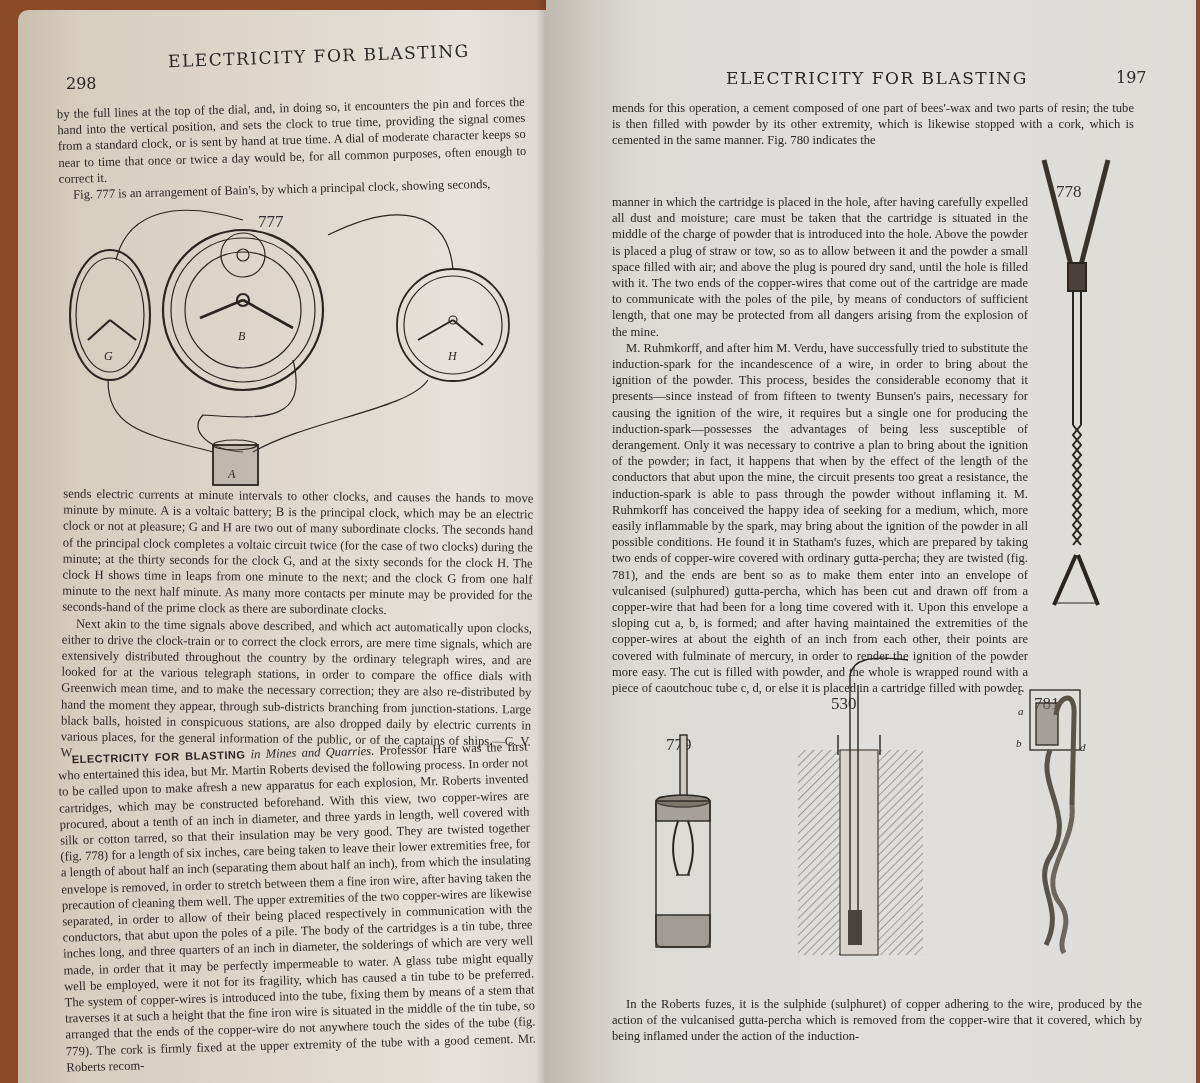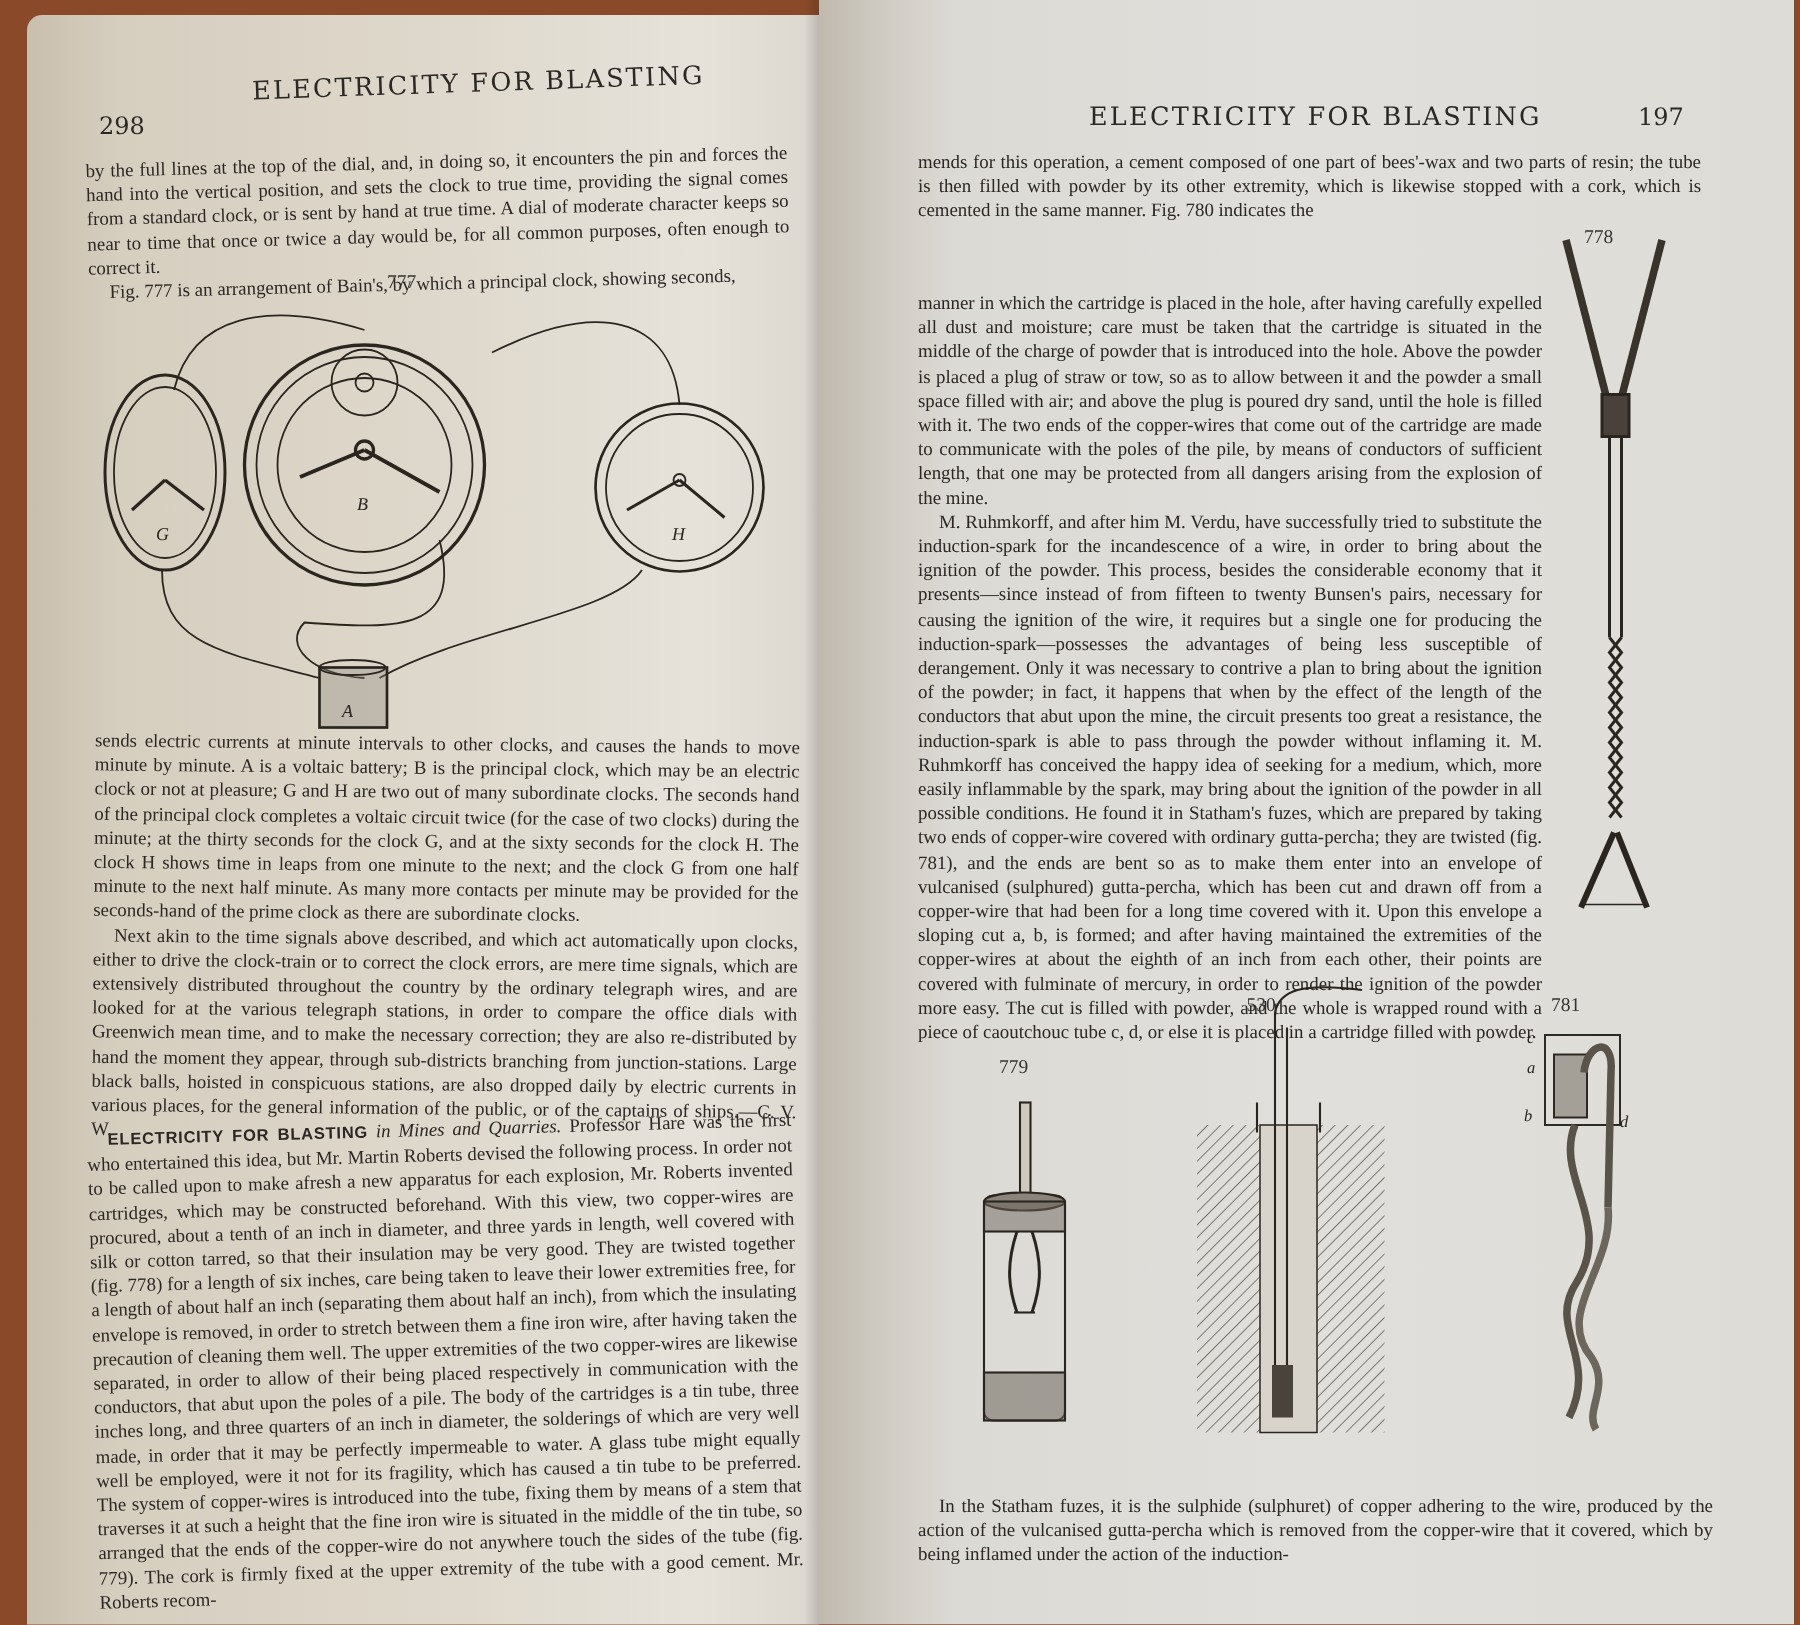--- a/index.html
+++ b/index.html
@@ -27,21 +27,21 @@
     position: absolute; font-size: 17px; letter-spacing: 1.5px; color: #2b2825;
   }
   .page-num { position: absolute; font-size: 16px; color: #2b2825; }
   .text-block {
     position: absolute; font-size: 12.6px; line-height: 16.2px; text-align: justify;
     font-family: "Liberation Serif", serif; color: #2c2724;
   }
   .text-block p { margin: 0; text-indent: 14px; }
   .text-block p.noindent { text-indent: 0; }
   .small-caps { font-weight: bold; letter-spacing: 0.5px; font-family: "Liberation Sans", sans-serif; font-size: 11px; }
-  .fig-label { position: absolute; font-size: 13px; font-family: "Liberation Serif", serif; color: #333; }
+  .fig-label { position: absolute; font-size: 17px; font-family: "Liberation Serif", serif; color: #333; margin-top: 32px; }
   svg { position: absolute; overflow: visible; }
 </style>
 </head>
 <body>
 
 <div class="spread">
 
   <div class="page page-left">
     <div class="page-num" style="left:48px; top:64px;">298</div>
     <div class="running-head" style="left:150px; top:36px; transform: rotate(-2deg);">ELECTRICITY FOR BLASTING</div>
@@ -99,21 +99,21 @@
 
     <div class="text-block" style="left:44px; top:735px; width:470px; transform: rotate(-1.6deg);">
       <p><span class="small-caps">ELECTRICITY FOR BLASTING</span> <i>in Mines and Quarries.</i> <span>Professor Hare was the first who entertained this idea, but Mr. Martin Roberts devised the following process. In order not to be called upon to make afresh a new apparatus for each explosion, Mr. Roberts invented cartridges, which may be constructed beforehand. With this view, two copper-wires are procured, about a tenth of an inch in diameter, and three yards in length, well covered with silk or cotton tarred, so that their insulation may be very good. They are twisted together (fig. 778) for a length of six inches, care being taken to leave their lower extremities free, for a length of about half an inch (separating them about half an inch), from which the insulating envelope is removed, in order to stretch between them a fine iron wire, after having taken the precaution of cleaning them well. The upper extremities of the two copper-wires are likewise separated, in order to allow of their being placed respectively in communication with the conductors, that abut upon the poles of a pile. The body of the cartridges is a tin tube, three inches long, and three quarters of an inch in diameter, the solderings of which are very well made, in order that it may be perfectly impermeable to water. A glass tube might equally well be employed, were it not for its fragility, which has caused a tin tube to be preferred. The system of copper-wires is introduced into the tube, fixing them by means of a stem that traverses it at such a height that the fine iron wire is situated in the middle of the tin tube, so arranged that the ends of the copper-wire do not anywhere touch the sides of the tube (fig. 779). The cork is firmly fixed at the upper extremity of the tube with a good cement. Mr. Roberts recom-</span></p>
     </div>
   </div>
 
   <div class="gutter"></div>
 
   <div class="page page-right">
     <div class="running-head" style="left:180px; top:68px;">ELECTRICITY FOR BLASTING</div>
-    <div class="page-num" style="left:546px; top:68px;text-align:center;">197</div>
+    <div class="page-num" style="left:570px; top:68px;text-align:center;">197</div>
 
     <div class="text-block" style="left:66px; top:100px; width:522px;">
       <p class="noindent">mends for this operation, a cement composed of one part of bees'-wax and two parts of resin; the tube is then filled with powder by its other extremity, which is likewise stopped with a cork, which is cemented in the same manner. Fig. 780 indicates the</p>
     </div>
     <div class="text-block" style="left:66px; top:149px; width:416px;margin-top:45px;">
       <p class="noindent">manner in which the cartridge is placed in the hole, after having carefully expelled all dust and moisture; care must be taken that the cartridge is situated in the middle of the charge of powder that is introduced into the hole. Above the powder is placed a plug of straw or tow, so as to allow between it and the powder a small space filled with air; and above the plug is poured dry sand, until the hole is filled with it. The two ends of the copper-wires that come out of the cartridge are made to communicate with the poles of the pile, by means of conductors of sufficient length, that one may be protected from all dangers arising from the explosion of the mine.</p>
       <p>M. Ruhmkorff, and after him M. Verdu, have successfully tried to substitute the induction-spark for the incandescence of a wire, in order to bring about the ignition of the powder. This process, besides the considerable economy that it presents—since instead of from fifteen to twenty Bunsen's pairs, necessary for causing the ignition of the wire, it requires but a single one for producing the induction-spark—possesses the advantages of being less susceptible of derangement. Only it was necessary to contrive a plan to bring about the ignition of the powder; in fact, it happens that when by the effect of the length of the conductors that abut upon the mine, the circuit presents too great a resistance, the induction-spark is able to pass through the powder without inflaming it. M. Ruhmkorff has conceived the happy idea of seeking for a medium, which, more easily inflammable by the spark, may bring about the ignition of the powder in all possible conditions. He found it in Statham's fuzes, which are prepared by taking two ends of copper-wire covered with ordinary gutta-percha; they are twisted (fig. 781), and the ends are bent so as to make them enter into an envelope of vulcanised (sulphured) gutta-percha, which has been cut and drawn off from a copper-wire that had been for a long time covered with it. Upon this envelope a sloping cut a, b, is formed; and after having maintained the extremities of the copper-wires at about the eighth of an inch from each other, their points are covered with fulminate of mercury, in order to render the ignition of the powder more easy. The cut is filled with powder, and the whole is wrapped round with a piece of caoutchouc tube c, d, or else it is placed in a cartridge filled with powder.</p>
     </div>
 
     <div class="fig-label" style="left:510px; top:150px;">778</div>
@@ -174,16 +174,16 @@
       </g>
       <g font-family="Liberation Serif, serif" font-style="italic" font-size="11" fill="#2b2520">
         <text x="2" y="10">c</text>
         <text x="2" y="30">a</text>
         <text x="0" y="62">b</text>
         <text x="64" y="66">d</text>
       </g>
     </svg>
 
     <div class="text-block" style="left:66px; top:996px; width:530px;">
-      <p>In the Statham fuzes, it is the sulphide (sulphuret) of copper adhering to the wire, produced by the action of the vulcanised gutta-percha which is removed from the copper-wire that it covered, which by being inflamed under the action of the induction-</p>
+      <p>In the Roberts fuzes, it is the sulphide (sulphuret) of copper adhering to the wire, produced by the action of the vulcanised gutta-percha which is removed from the copper-wire that it covered, which by being inflamed under the action of the induction-</p>
     </div>
   </div>
 </div>
 
 </body></html>

